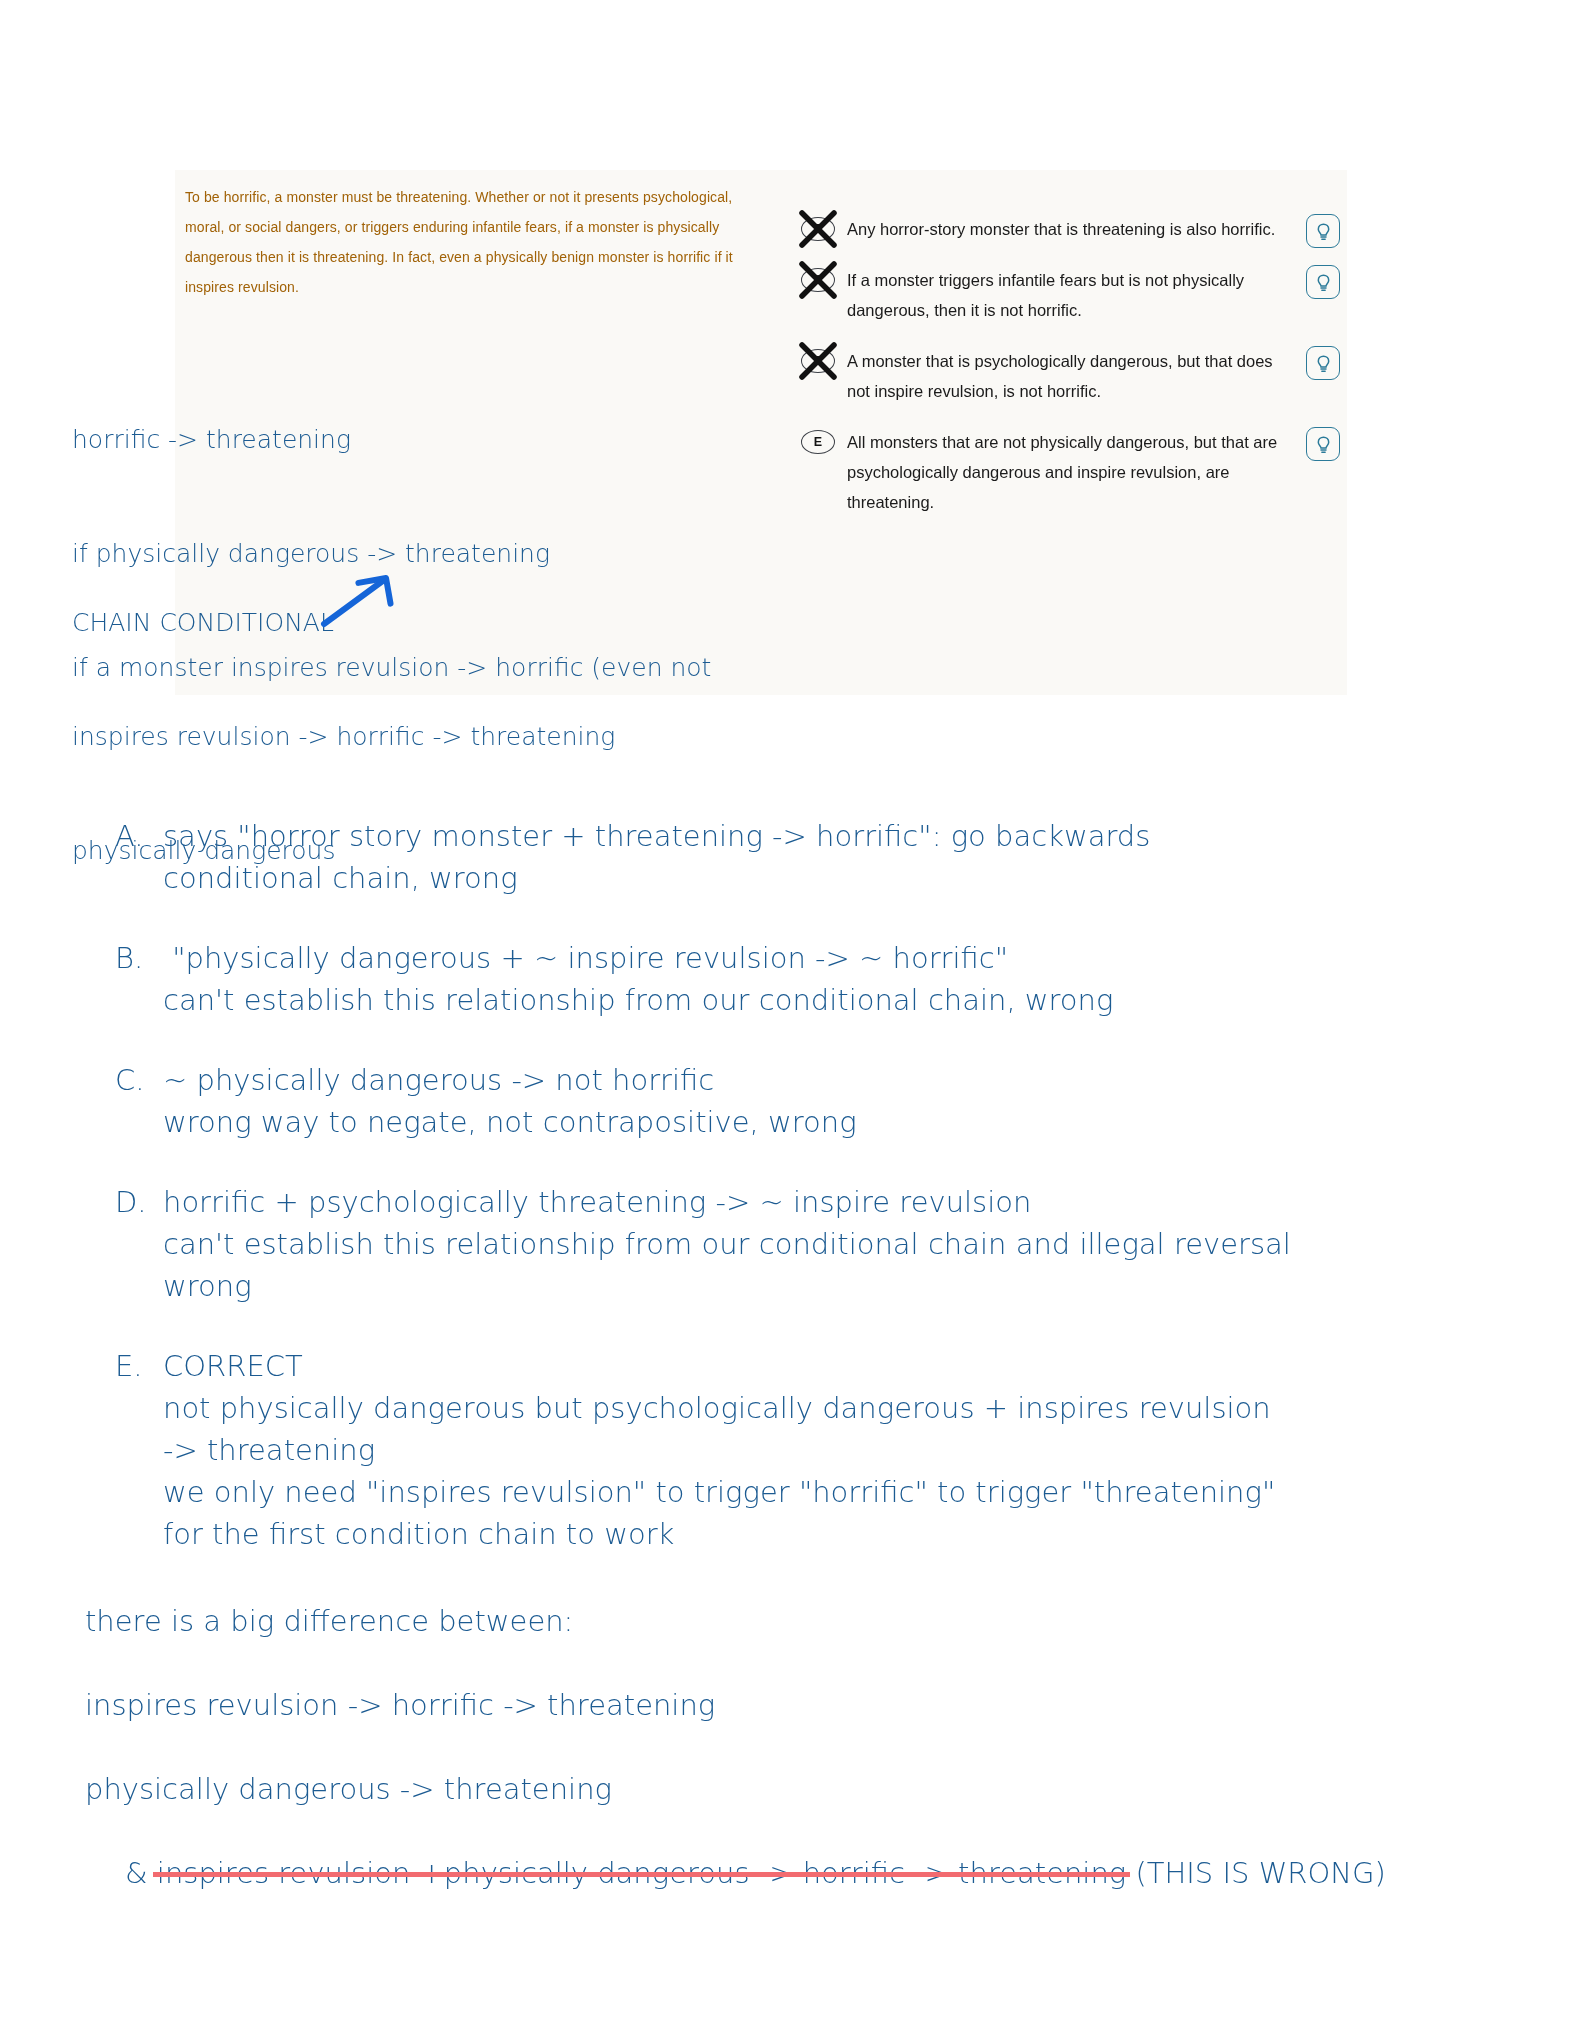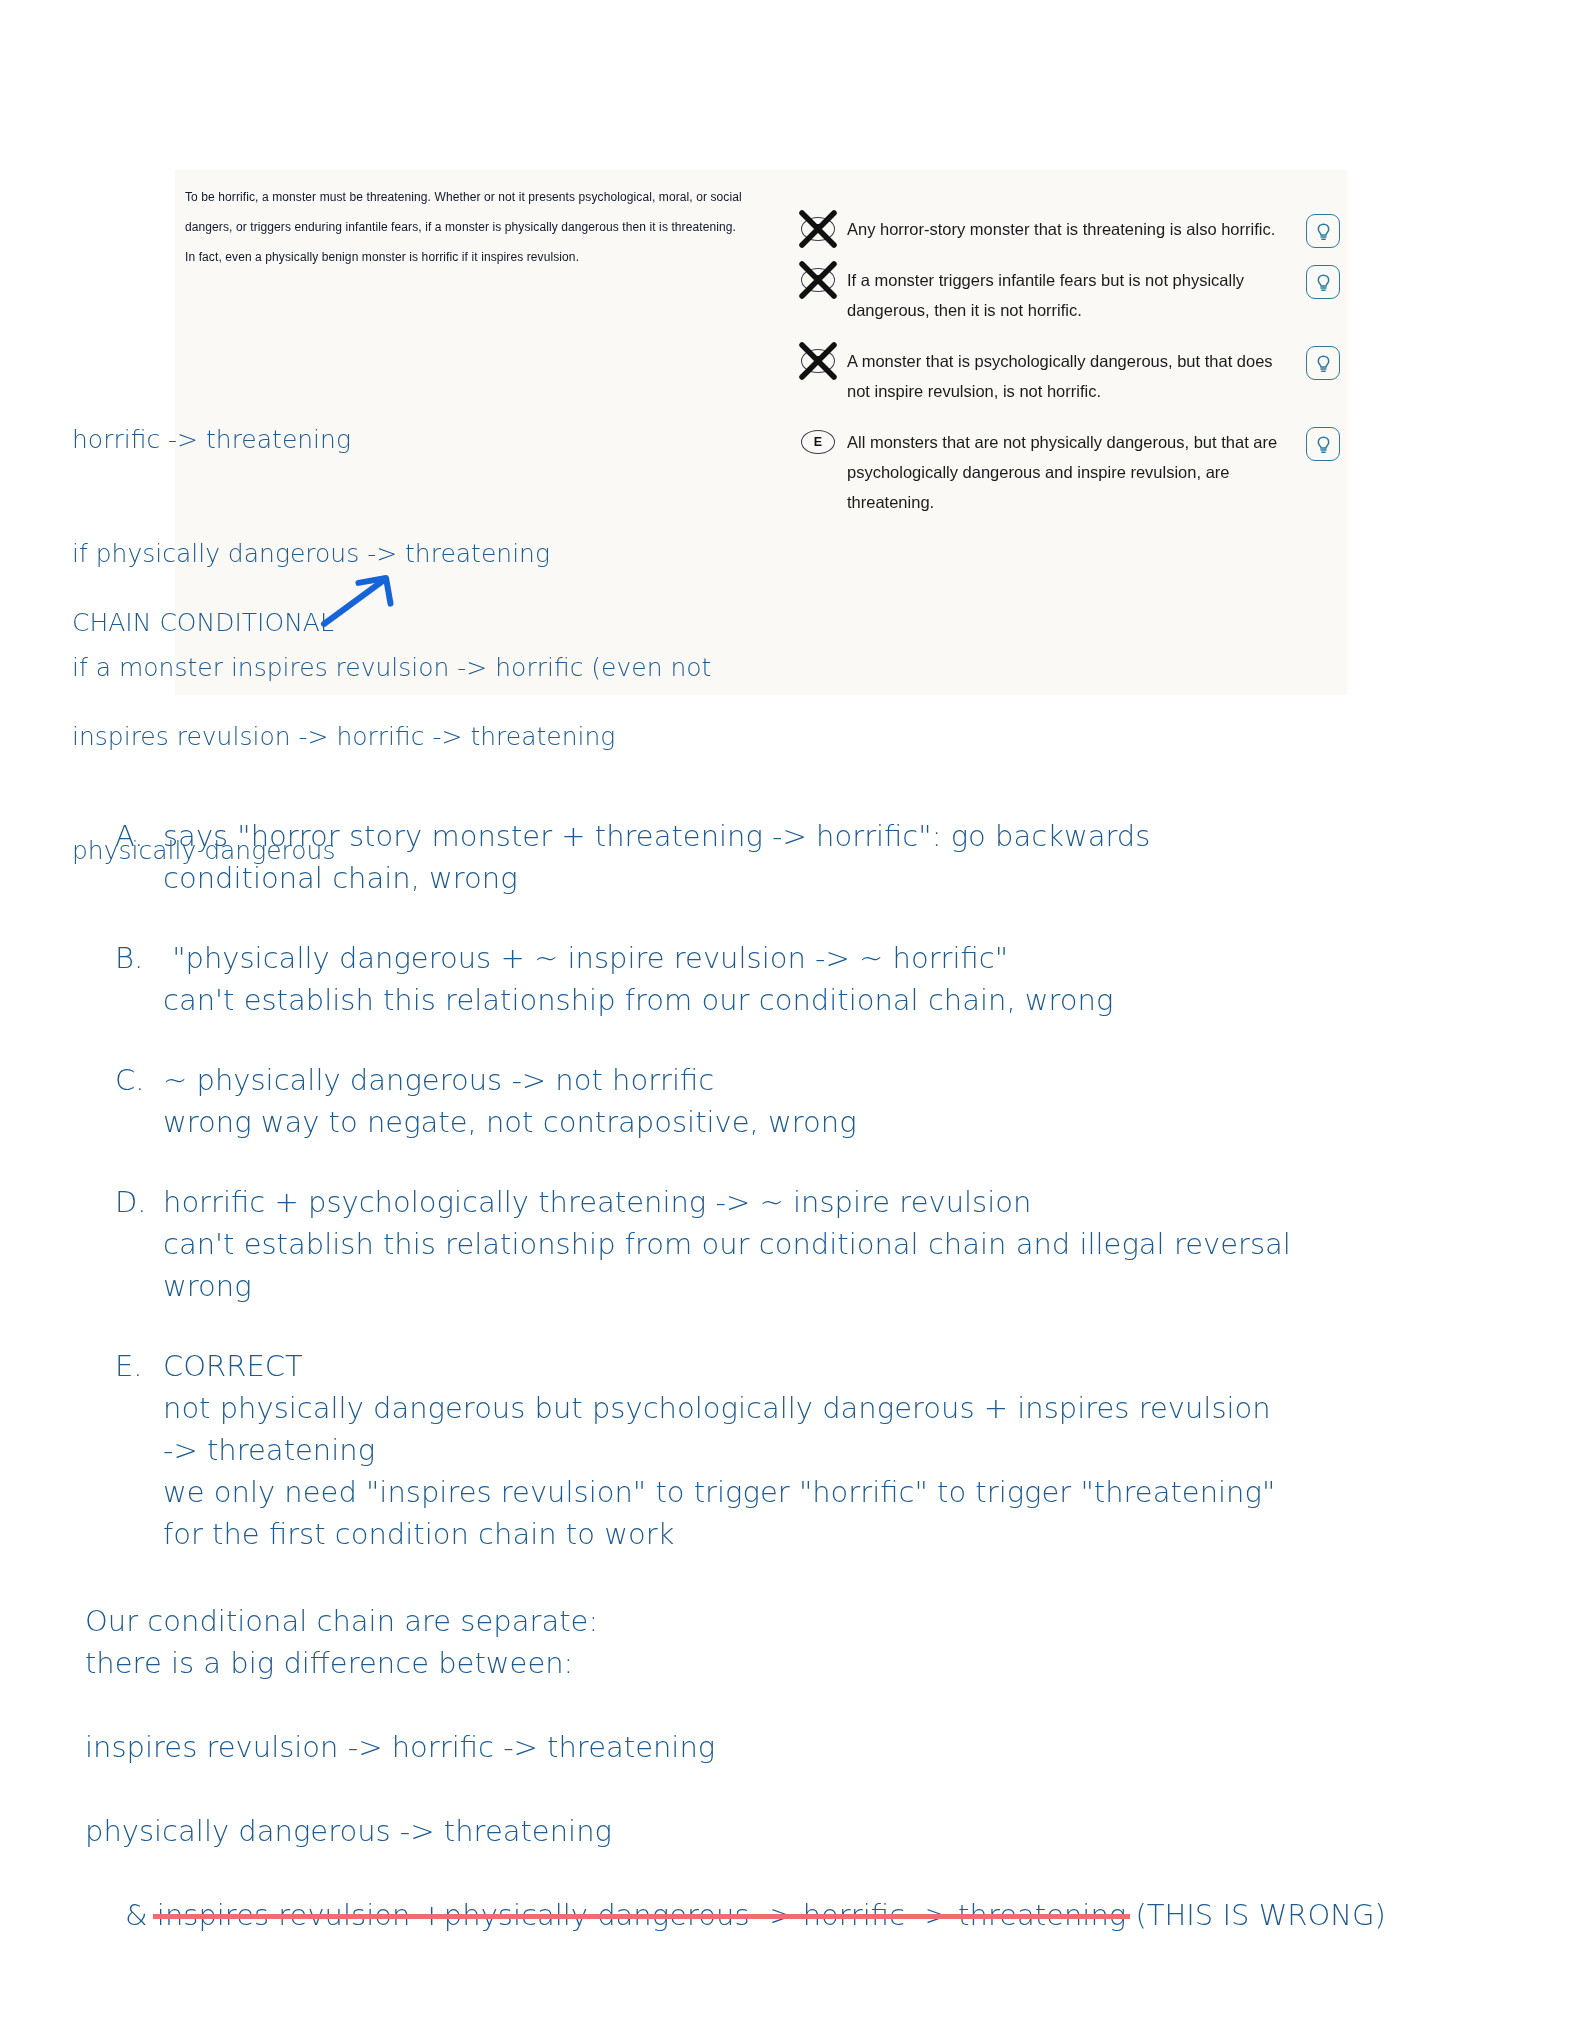--- a/index.html
+++ b/index.html
@@ -15,23 +15,23 @@
   #question-panel{
     position:absolute;
     left:175px; top:170px;
     width:1172px; height:525px;
     background:#faf9f6;
   }
   #stimulus{
     position:absolute;
     left:10px; top:12px;
     width:560px;
-    font-size:12px;
+    font-size:14px;
     line-height:30px;
-    color:#0f172a;
+    color:#a16207;
     letter-spacing:0.1px;
   }
   #question-col{
     position:absolute;
     left:620px; top:18px;
     width:545px;
   }
   .q-stem{
     display:flex;
     align-items:flex-start;
@@ -307,21 +307,20 @@
     <div class="an-lines">CORRECT
 not physically dangerous but psychologically dangerous + inspires revulsion
 -&gt; threatening
 we only need "inspires revulsion" to trigger "horrific" to trigger "threatening"
 for the first condition chain to work</div>
   </div>
 
 </div>
 
 <div id="closing">
-  <div class="close-line">Our conditional chain are separate:</div>
   <div class="close-line">there is a big difference between:</div>
   <div class="spacer"></div>
   <div class="close-line">inspires revulsion -&gt; horrific -&gt; threatening</div>
   <div class="spacer"></div>
   <div class="close-line">physically dangerous -&gt; threatening</div>
   <div class="spacer"></div>
   <div id="struck-line"><span>&amp; </span><span class="struck-part">inspires revulsion +physically dangerous -&gt; horrific -&gt; threatening</span><span> (THIS IS WRONG)</span></div>
 </div>
 
 </body></html>

